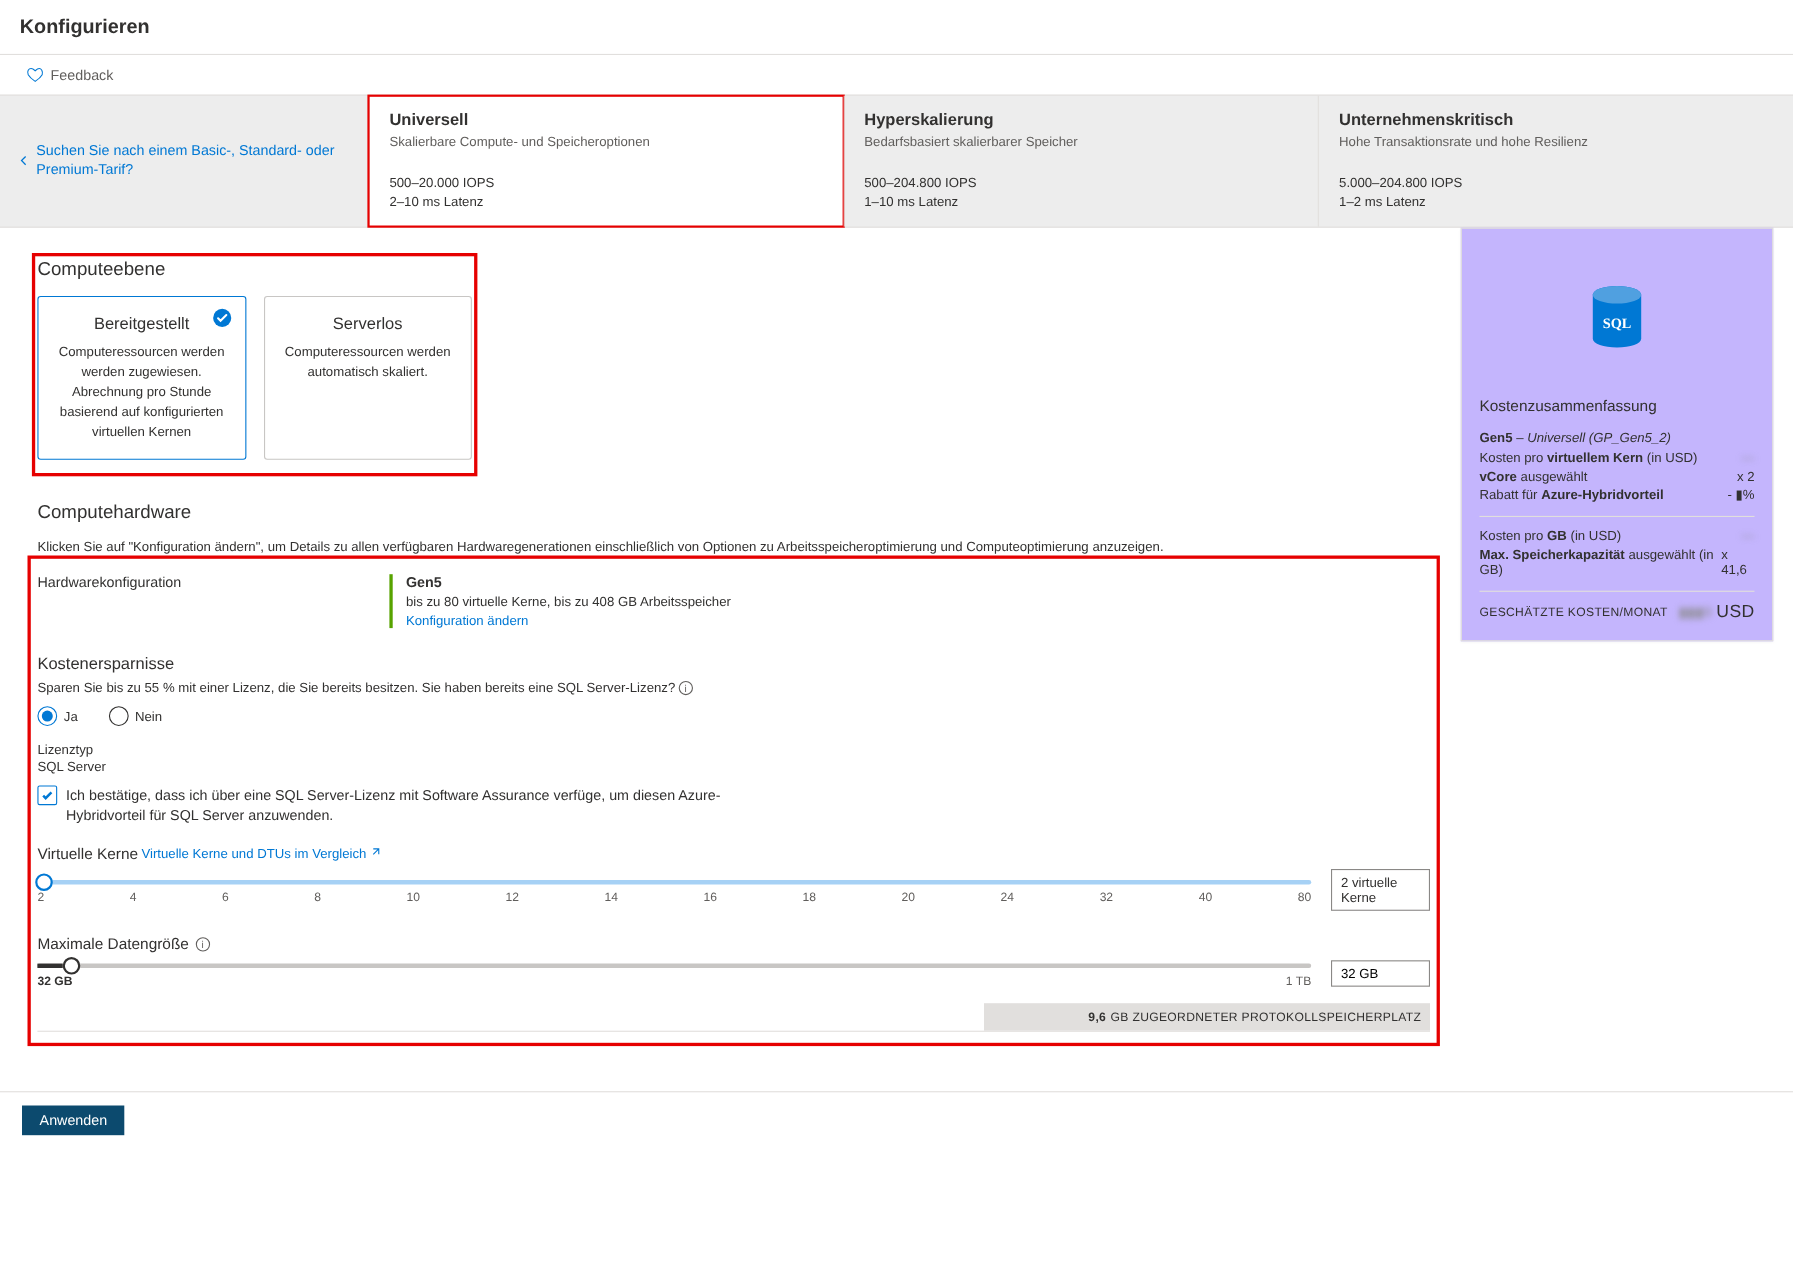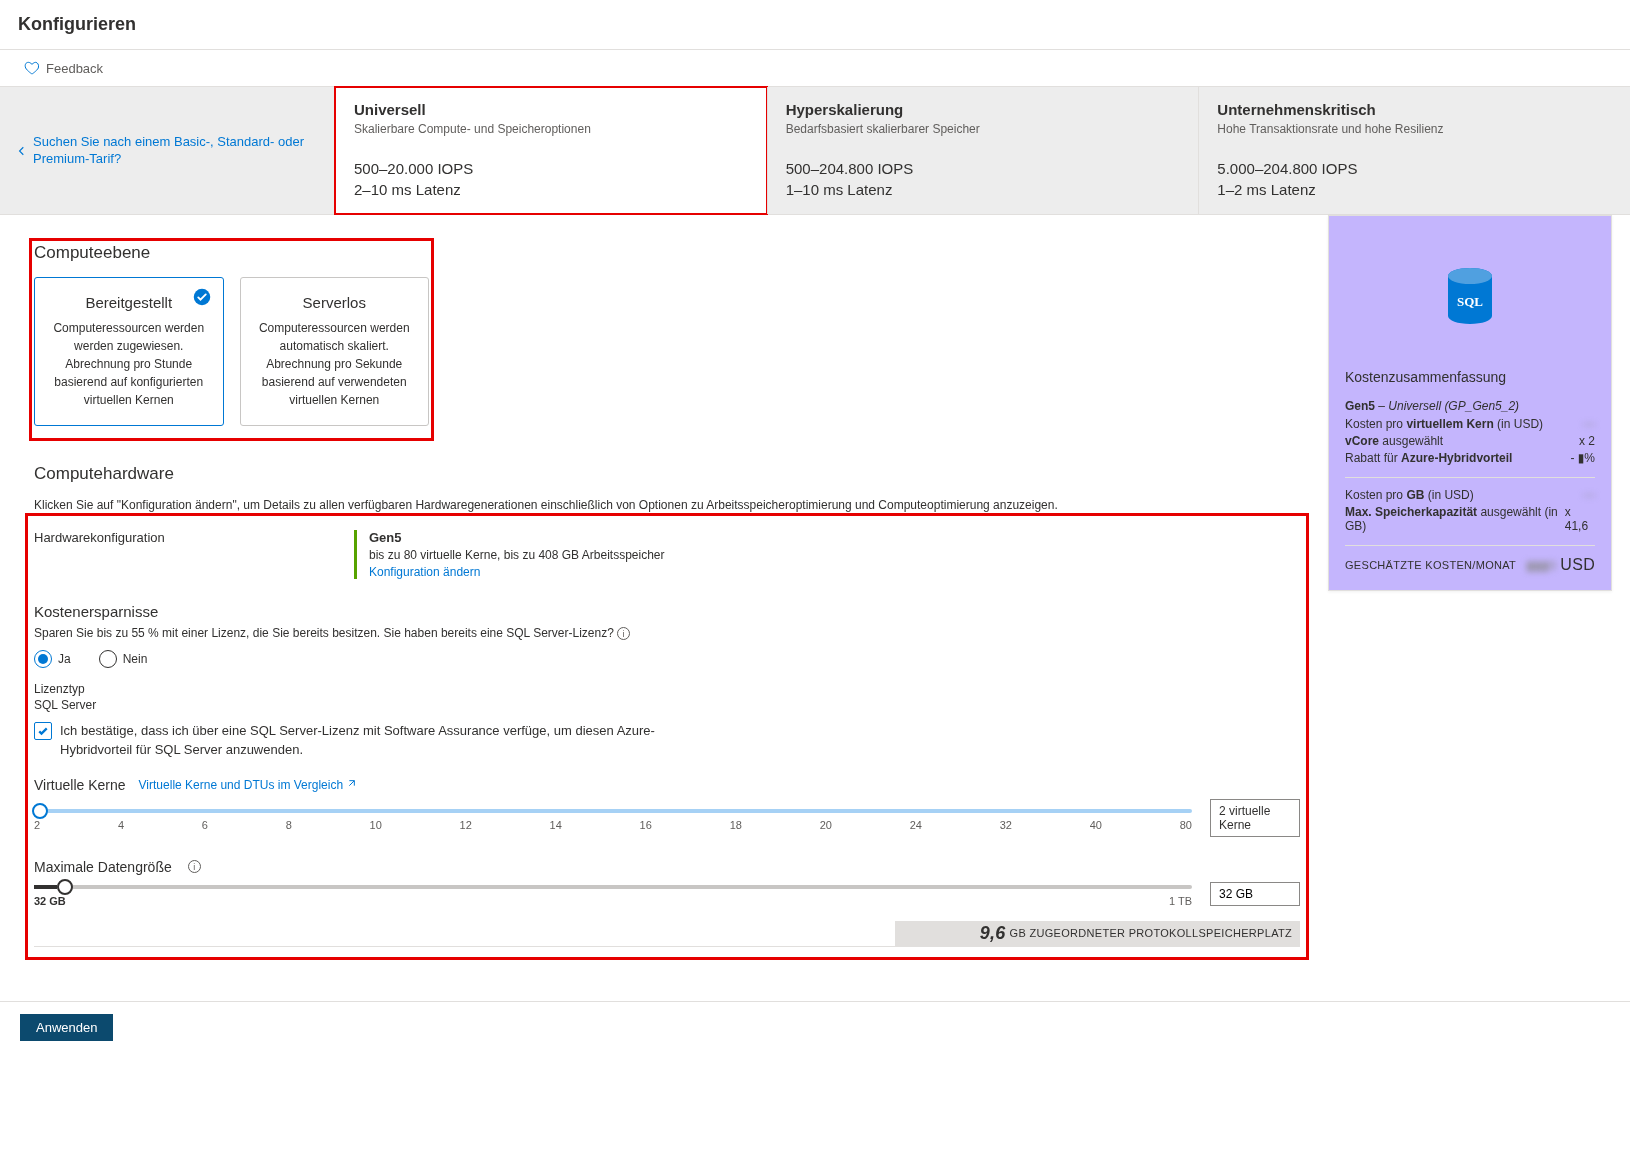--- a/index.html
+++ b/index.html
@@ -10,21 +10,21 @@
 .feedback-row { padding: 10px 24px; display: flex; align-items: center; gap: 6px; color: #605e5c; font-size: 13px; text-align: center; }
 .heart-icon { width: 16px; height: 16px; stroke: #0078d4; fill: none; stroke-width: 1.5; }
 .tier-row { display: flex; background: #ededed; align-items: stretch; border-top: 1px solid #e1dfdd; border-bottom: 1px solid #e1dfdd; }
 .back-cell { width: 335px; display: flex; align-items: center; padding: 0 16px; gap: 6px; }
 .back-cell svg { width: 14px; height: 14px; fill: #0078d4; }
 .back-link { color: #0078d4; font-size: 13px; line-height: 1.3; }
 .tier-card { flex: 1; padding: 14px 18px 14px 18px; border-left: 1px solid #e1dfdd; cursor: pointer; }
 .tier-card.selected { background: #fff; outline: 2px solid #e60000; outline-offset: -1px; }
 .tier-title { font-size: 15px; font-weight: 600; margin-bottom: 4px; }
 .tier-sub { font-size: 12px; color: #605e5c; margin-bottom: 22px; }
-.tier-spec { font-size: 15px; color: #323130; line-height: 1.4; }
+.tier-spec { font-size: 12px; color: #323130; line-height: 1.4; }
 
 .main-wrap { display: flex; }
 .main-left { flex: 1; padding: 0 20px 20px 34px; }
 .main-right { width: 310px; padding: 0 18px 0 8px; }
 
 .section-title { font-size: 17px; font-weight: 400; margin: 28px 0 14px 0; color: #323130; }
 
 .redbox1 { outline: 3px solid #e60000; outline-offset: 2px; width: 395px; padding-bottom: 10px; margin-bottom: 10px; }
 
 .compute-cards { display: flex; gap: 16px; }
@@ -58,39 +58,39 @@
 .radio-item.checked .radio-inner { display: block; }
 
 .lbl { font-size: 12px; color: #323130; }
 .lbl-line { margin-bottom: 2px; }
 
 .cb-row { display: flex; gap: 8px; margin: 10px 0 18px 0; align-items: flex-start; }
 .cb-box { width: 18px; height: 18px; border: 1px solid #0078d4; border-radius: 2px; display: flex; align-items: center; justify-content: center; flex-shrink: 0; cursor:pointer; }
 .cb-box svg { width: 12px; height: 12px; stroke: #0078d4; stroke-width: 3; fill: none; }
 .cb-text { font-size: 13px; color: #323130; line-height: 1.4; max-width: 620px; }
 
-.slider-head { font-size: 14px; margin: 8px 0 6px 0; display:flex; align-items:center; gap:13px;}
+.slider-head { font-size: 14px; margin: 8px 0 6px 0; display:flex; align-items:center; gap:3px;}
 .inline-link { color: #0078d4; font-size: 12px; cursor:pointer; }
 .ext-icon { width: 10px; height: 10px; display:inline-block; }
 
 .slider-row { display: flex; align-items: center; gap: 18px; margin-bottom: 4px; }
 .slider-track-wrap { flex: 1; position: relative; padding-top:4px; }
 .slider-track { height: 4px; background: #c8c6c4; border-radius: 2px; position: relative; }
 .slider-track.blue { background: #a6d1f5; }
 .slider-fill-black { height: 4px; background: #323130; position:absolute; top:0; left:0; }
 .slider-thumb { width: 16px; height: 16px; border: 2px solid #0078d4; background: #fff; border-radius: 50%; position: absolute; top: -6px; cursor:pointer; }
 .slider-thumb.black { border-color: #323130; background:#fff; }
 .slider-value-box { width: 90px; border: 1px solid #8a8886; padding: 4px 8px; font-size: 12px; background:#fff; }
 
 .ticks { display: flex; justify-content: space-between; font-size: 11px; color: #605e5c; margin-top: 6px; }
 .tick-end-row { display: flex; justify-content: space-between; font-size: 11px; color: #605e5c; margin-top: 6px; }
 .tick-end-row .bold { font-weight: 600; color: #323130; }
 
 .alloc-bar { height: 26px; background: linear-gradient(to right, #fff 0%, #fff 68%, #e1dfdd 68%, #e1dfdd 100%); border-bottom: 1px solid #e1dfdd; margin-top: 14px; display:flex; justify-content:flex-end; align-items:center; padding-right:8px; font-size: 11px; letter-spacing: 0.3px; color:#323130;}
-.alloc-bar .num { font-weight:600; font-size:18px; margin-right:4px;font-style:italic;}
+.alloc-bar .num { font-weight:600; font-size:11px; margin-right:4px;}
 
 .footer { padding: 12px 20px; border-top: 1px solid #e1dfdd; margin-top: 30px; }
 .apply-btn { background: #0c4a6e; color: #fff; border: none; padding: 6px 16px; font-size: 13px; cursor: pointer; }
 
 
 .cost-panel { border: 1px solid #e1dfdd; background:#c4b5fd; margin-top: 0; box-shadow: 0 1px 3px rgba(0,0,0,0.06); }
 .sql-icon-wrap { text-align: center; padding: 50px 0 40px 0; }
 .sql-icon { width: 54px; height: 60px; }
 .cost-body { padding: 0 16px 16px 16px; }
 .cost-h { font-size: 14px; margin-bottom: 14px; }
@@ -160,21 +160,20 @@
                   <path d="M7 12.5l3 3 7-7" stroke="#fff" stroke-width="2.5" fill="none" stroke-linecap="round"></path>
                 </svg>
             </span>
             <div class="compute-card-title">Bereitgestellt</div>
             <div class="compute-card-line">Computeressourcen werden werden zugewiesen.</div>
             <div class="compute-card-line">Abrechnung pro Stunde basierend auf konfigurierten virtuellen Kernen</div>
           </div>
           <div class="compute-card">
             <div class="compute-card-title">Serverlos</div>
             <div class="compute-card-line">Computeressourcen werden automatisch skaliert.</div>
-            <div class="compute-card-line">Abrechnung pro Sekunde basierend auf verwendeten virtuellen Kernen</div>
           </div>
         </div>
       </div>
 
       <div class="section-title">Computehardware</div>
       <div class="desc-text">Klicken Sie auf "Konfiguration ändern", um Details zu allen verfügbaren Hardwaregenerationen einschließlich von Optionen zu Arbeitsspeicheroptimierung und Computeoptimierung anzuzeigen.</div>
 
       <div class="redbox2">
         <div class="hw-row">
           <div class="hw-label">Hardwarekonfiguration</div>

